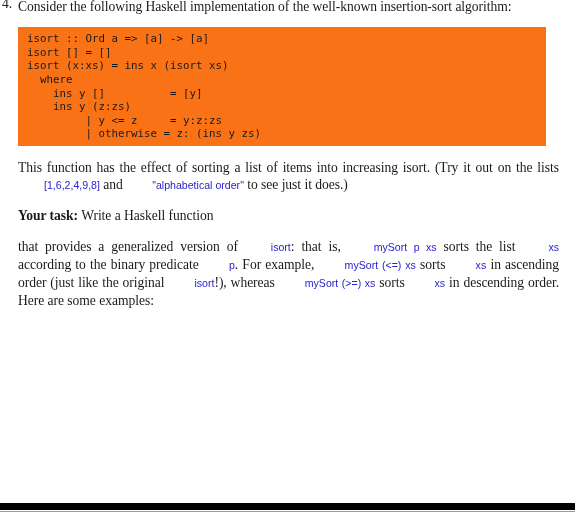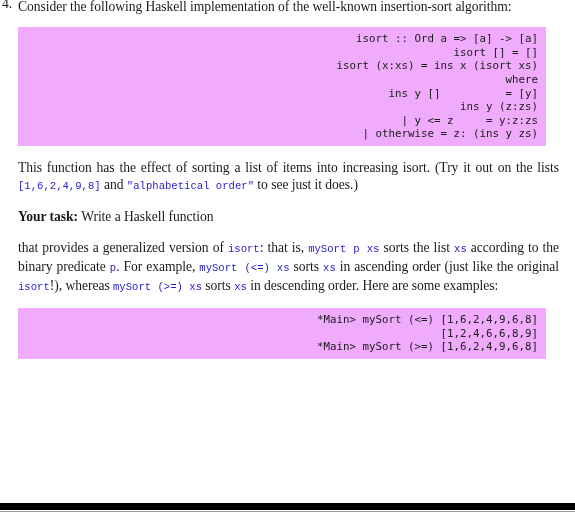--- a/index.html
+++ b/index.html
@@ -55,40 +55,40 @@
   }
   p.prose.lead {
     margin-top: -2px;
   }
   p.gap-above { margin-top: 13px; }
 
   .strong { font-weight: bold; }
 
   
   code.inl {
-    font-family: Liberation Mono, monospace;
+    font-family: Liberation Sans, sans-serif;
     font-size: 10.6px;
     color: #2a22cf;
     letter-spacing: 0px;
     white-space: pre;
+    margin-left: 26px;
   }
 
   
   pre.codeblock {
     margin: 0;
-    background: #f0abfc;
+    background: #f97316;
     font-family: "DejaVu Sans Mono", "Liberation Mono", monospace;
     font-size: 10.8px;
     line-height: 13.6px;
     color: #1a1a1a;
     padding: 5px 8px 5px 9px;
     white-space: pre;
     overflow: hidden;
     box-sizing: border-box;
-    text-align: right;
   }
   .codewrap {
     margin-left: 18px;
     margin-right: 29px;
   }
   .cb-gap-top { margin-top: 12px; }
   .cb-gap-top-sm { margin-top: 10px; }
 
   
   .bottom-bar {
@@ -142,24 +142,19 @@
 
     </div>
 
 
     <div class="item-body">
 
       <p class="prose gap-above"><span>that provides a generalized version of </span><code class="inl">isort</code><span>: that is, </span><code class="inl">mySort p xs</code><span> sorts the list </span><code class="inl">xs</code><span> according to the binary predicate </span><code class="inl">p</code><span>. For example, </span><code class="inl">mySort (&lt;=) xs</code><span> sorts </span><code class="inl">xs</code><span> in ascending order (just like the original </span><code class="inl">isort</code><span>!), whereas </span><code class="inl">mySort (&gt;=) xs</code><span> sorts </span><code class="inl">xs</code><span> in descending order. Here are some examples:</span></p>
 
     </div>
 
-    <div class="codewrap cb-gap-top">
-      <pre class="codeblock">*Main&gt; mySort (&lt;=) [1,6,2,4,9,6,8]
-[1,2,4,6,6,8,9]
-*Main&gt; mySort (&gt;=) [1,6,2,4,9,6,8]</pre>
-    </div>
 
   </div>
 
   <div class="bottom-bar-hair"></div>
   <div class="bottom-bar"></div>
 
 </div>
 
 </body></html>

